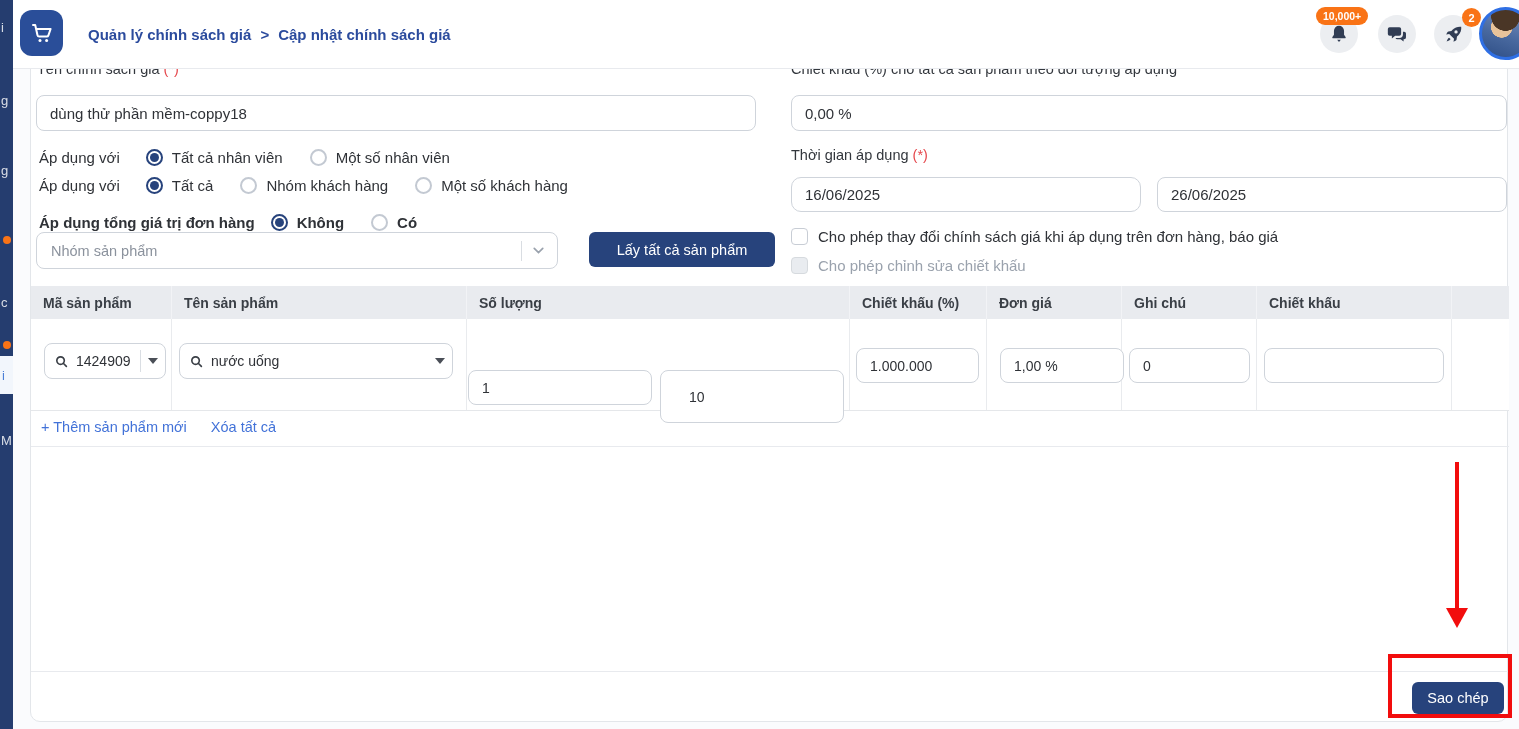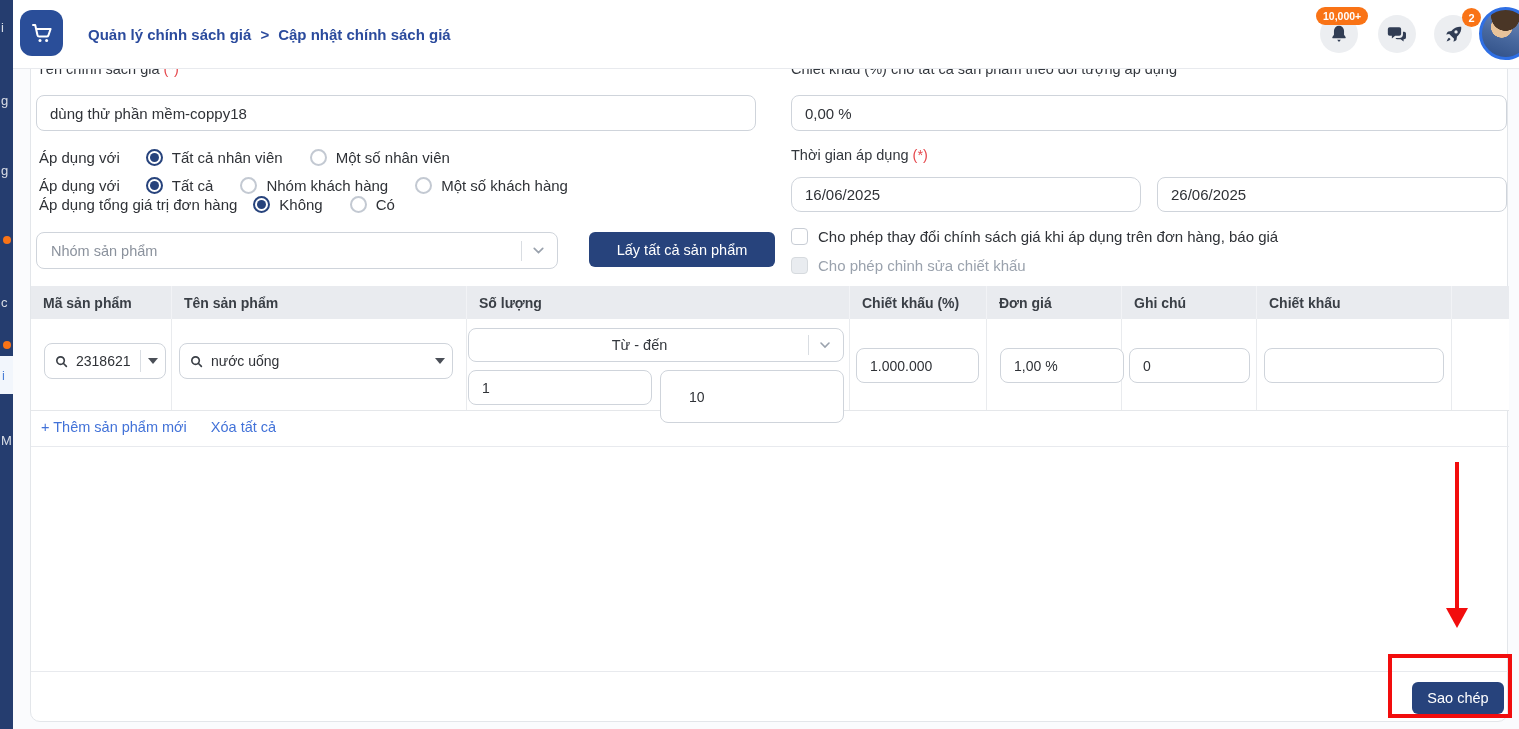--- a/index.html
+++ b/index.html
@@ -122,21 +122,21 @@
       <span class="opt">
         <span class="radio"></span>
         <span>Nhóm khách hàng</span>
       </span>
       <span class="opt">
         <span class="radio"></span>
         <span>Một số khách hàng</span>
       </span>
     </div>
 
-    <div class="radio-row" style="top:150px;">
+    <div class="radio-row" style="top:168px;font-weight:bold;">
       <span class="rr-label" style="margin-right:16px;">Áp dụng tổng giá trị đơn hàng</span>
       <span class="opt">
         <span class="radio checked"></span>
         <span>Không</span>
       </span>
       <span class="opt">
         <span class="radio"></span>
         <span>Có</span>
       </span>
     </div>
@@ -183,41 +183,34 @@
         <div class="vsep" style="left:955px;"></div>
         <div class="vsep" style="left:1090px;"></div>
         <div class="vsep" style="left:1225px;"></div>
         <div class="vsep" style="left:1420px;"></div>
 
         <div class="combo" style="left:13px; top:24px; width:122px; height:36px;">
           <svg viewBox="0 0 24 24" width="15" height="15" fill="none" stroke="#3a3f46" stroke-width="2.6">
               <circle cx="10.5" cy="10.5" r="6"></circle>
               <path d="M15.2 15.2l4.6 4.6" stroke-linecap="round"></path>
             </svg>
-          <span class="cval">2318621</span>
+          <span class="cval">1424909</span>
           <span class="cdiv"></span>
           <span class="caret"></span>
         </div>
 
         <div class="combo" style="left:148px; top:24px; width:274px; height:36px;">
           <svg viewBox="0 0 24 24" width="15" height="15" fill="none" stroke="#3a3f46" stroke-width="2.6">
               <circle cx="10.5" cy="10.5" r="6"></circle>
               <path d="M15.2 15.2l4.6 4.6" stroke-linecap="round"></path>
             </svg>
           <span class="cval">nước uống</span>
           <span class="caret"></span>
         </div>
 
-        <div class="sel-center" style="left:437px; top:9px; width:376px; height:34px;">
-          <span class="cval">Từ - đến</span>
-          <span class="sel-divider"></span>
-          <svg viewBox="0 0 24 24" width="16" height="16" fill="none" stroke="#9aa2ad" stroke-width="2.4" stroke-linecap="round">
-              <path d="M6 9l6 6 6-6"></path>
-            </svg>
-        </div>
         <input class="ti" style="left: 437px; top: 51px; width: 184px; height: 35px; font-size: 14px;" readonly="" value="1">
         <input class="ti" style="left: 629px; top: 51px; width: 184px; height: 53px; font-size: 14px; padding-left: 28px;" readonly="" value="10">
 
         <input class="ti" style="left: 825px; top: 29px; width: 123px; height: 35px; font-size: 14px;" readonly="" value="1.000.000">
         <input class="ti" style="left: 960px; top: 29px; width: 124px; height: 35px; font-size: 14px; margin-left: 9px;" readonly="" value="1,00 %">
         <input class="ti" style="left: 1098px; top: 29px; width: 121px; height: 35px; font-size: 14px;" readonly="" value="0">
         <input class="ti" style="left: 1233px; top: 29px; width: 180px; height: 35px; font-size: 14px;" readonly="" value="">
       </div>
     </div>
 

